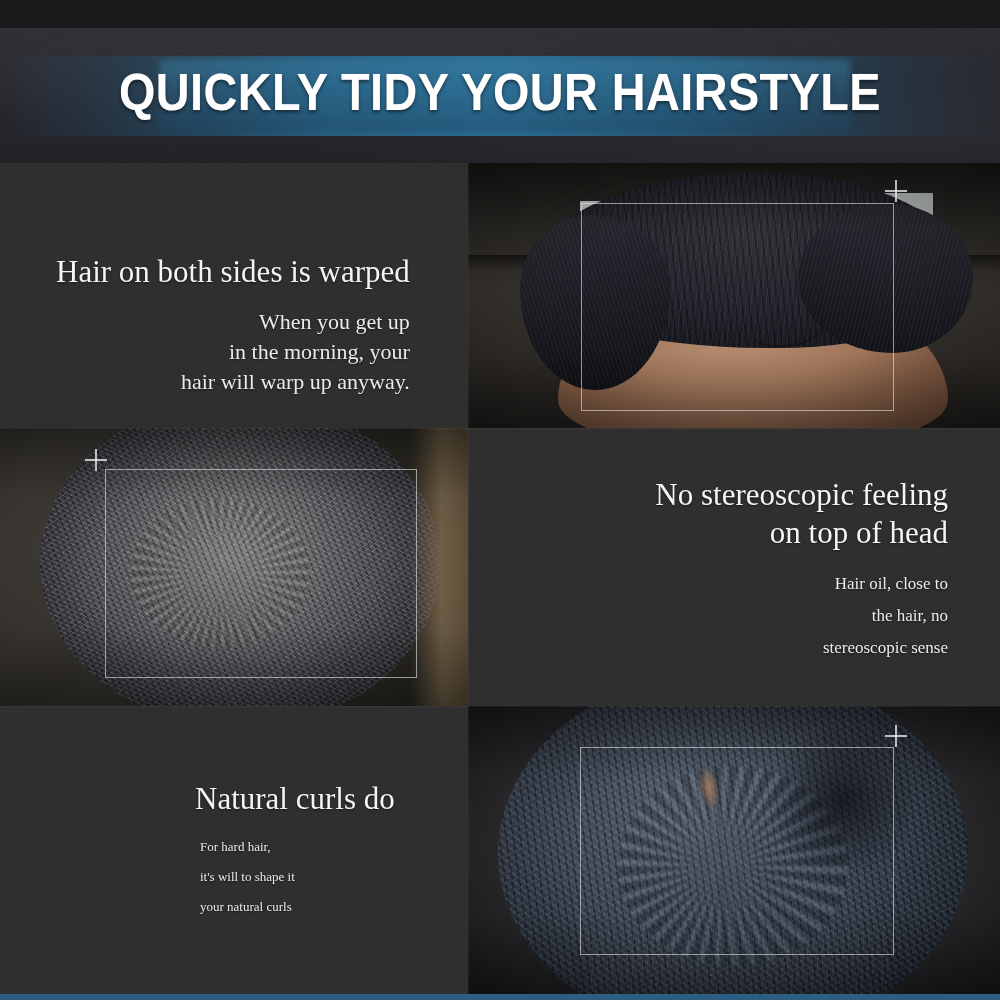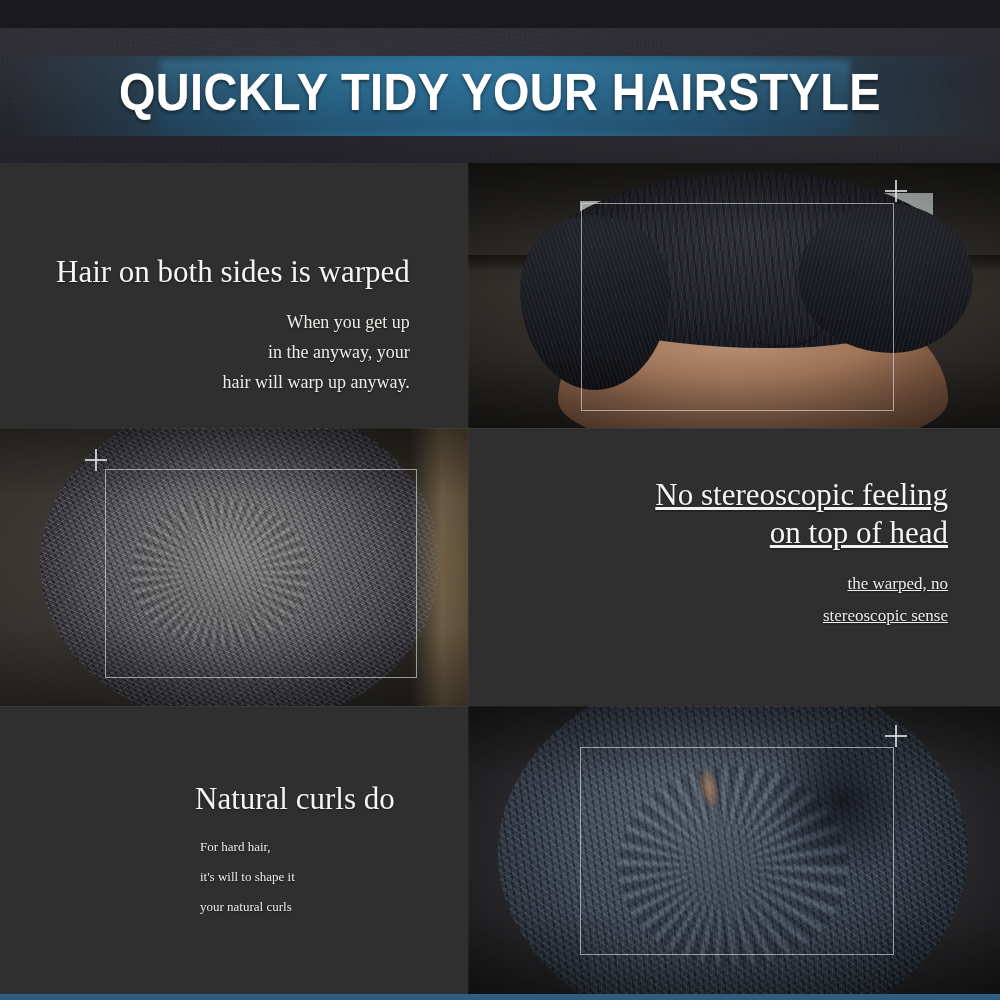--- a/index.html
+++ b/index.html
@@ -130,30 +130,30 @@
     font-weight: 400;
     font-size: 31px;
     line-height: 38px;
     color: #f6f5f2;
     text-shadow: 0 1px 2px rgba(0,0,0,0.5);
     margin: 0 0 16px 0;
   }
   .subline {
     font-family: "Liberation Serif", "DejaVu Serif", serif;
     font-weight: 400;
-    font-size: 18px;
+    font-size: 22px;
     line-height: 30px;
     color: #ecebe7;
     text-shadow: 0 1px 2px rgba(0,0,0,0.5);
     margin: 0;
   }
   .subline div { white-space: nowrap; }
 
   .tb-1 { left: 56px; top: 90px; text-align: right; }
-  .tb-2 { right: 52px; top: 48px; text-align: right; text-decoration: underline; }
+  .tb-2 { right: 52px; top: 48px; text-align: right; }
   .tb-2 .subline { font-size: 17px; line-height: 32px; }
   .tb-3 { left: 195px; top: 76px; text-align: left; }
   .tb-3 .headline { line-height: 34px; text-align: center; }
   .tb-3 .subline { font-size: 13px; line-height: 30px; padding-left: 5px; }
 
   
   .photo {
     position: absolute;
     inset: 0;
     overflow: hidden;
@@ -348,21 +348,21 @@
 
   <div class="grid">
 
     <div class="row row-1">
 
       <div class="cell cell-left">
         <div class="textblock tb-1">
           <p class="headline">Hair on both sides is warped</p>
           <div class="subline">
             <div>When you get up</div>
-            <div>in the anyway, your</div>
+            <div>in the morning, your</div>
             <div>hair will warp up anyway.</div>
           </div>
         </div>
       </div>
 
       <div class="cell cell-right">
         <div class="photo photo-1">
           <div class="p1-room"></div>
           <div class="p1-window"></div>
           <div class="p1-window2"></div>
@@ -395,21 +395,22 @@
         <div class="crosshair" style="left:85px; top:21px;"></div>
       </div>
 
       <div class="cell cell-right">
         <div class="textblock tb-2">
           <p class="headline">
             <span>No stereoscopic feeling</span><br>
             <span>on top of head</span>
           </p>
           <div class="subline">
-            <div>the warped, no</div>
+            <div>Hair oil, close to</div>
+            <div>the hair, no</div>
             <div>stereoscopic sense</div>
           </div>
         </div>
       </div>
 
       <div class="vline" style="left:468px;"></div>
       <div class="hline" style="top:0;"></div>
     </div>
 
     <div class="row row-3">

